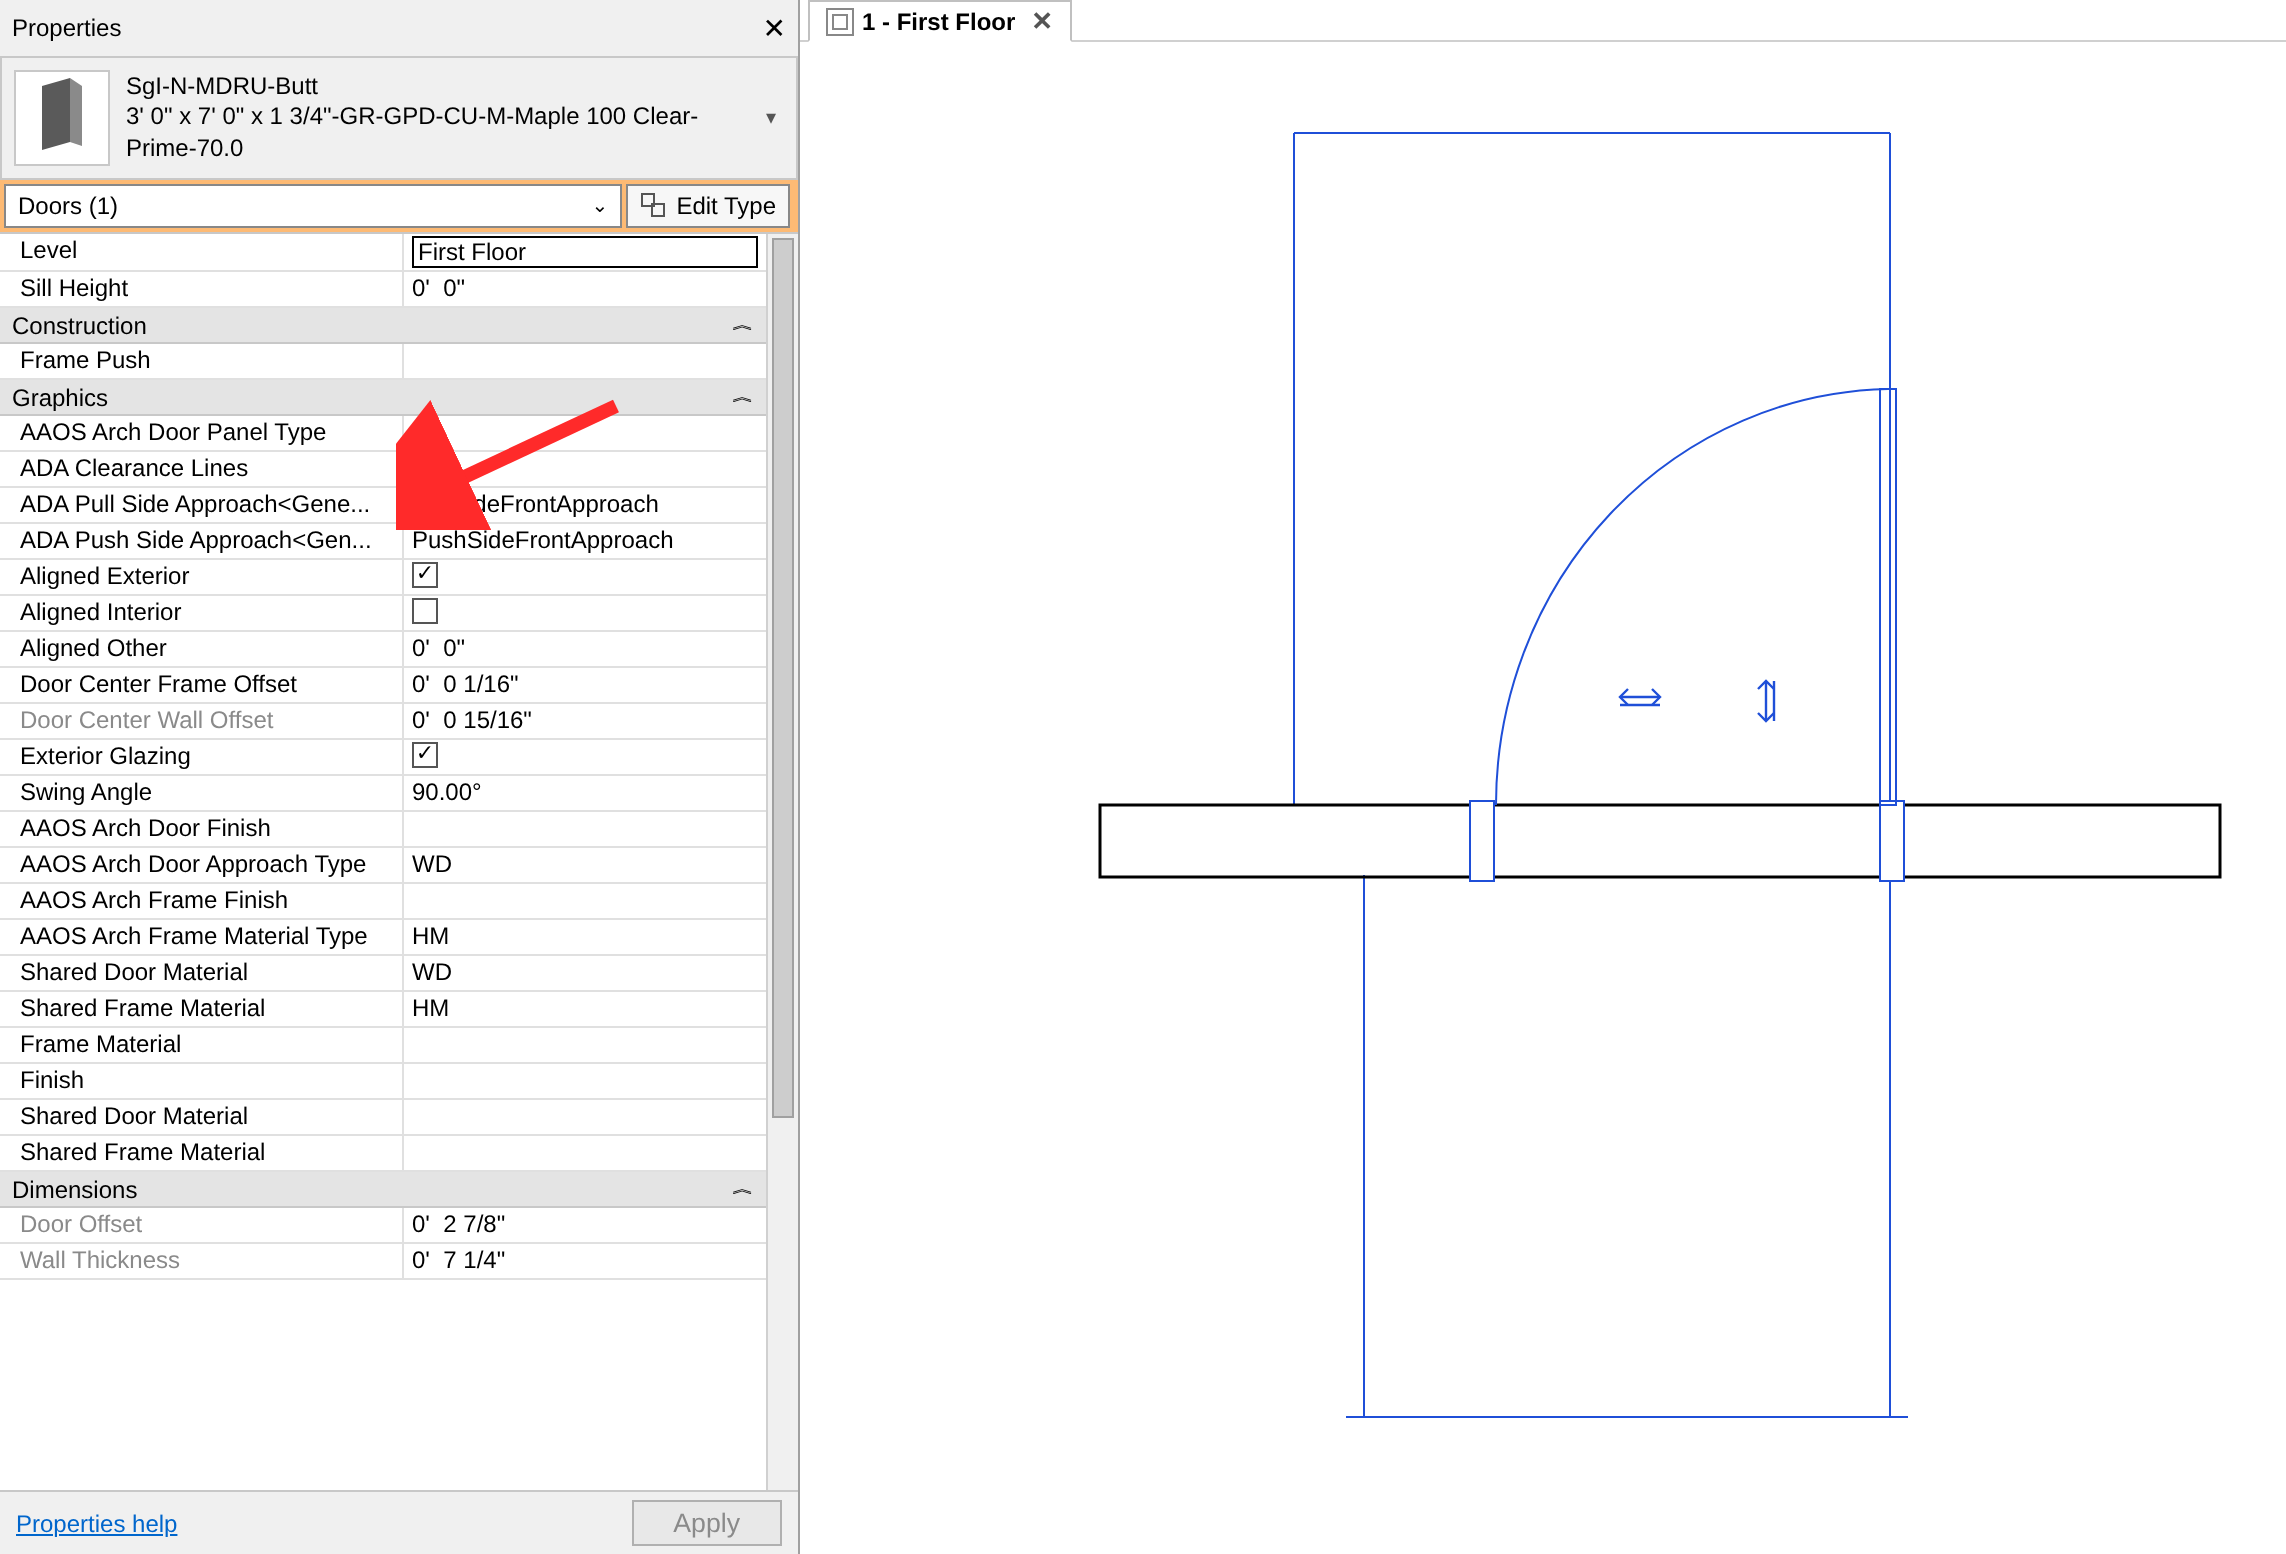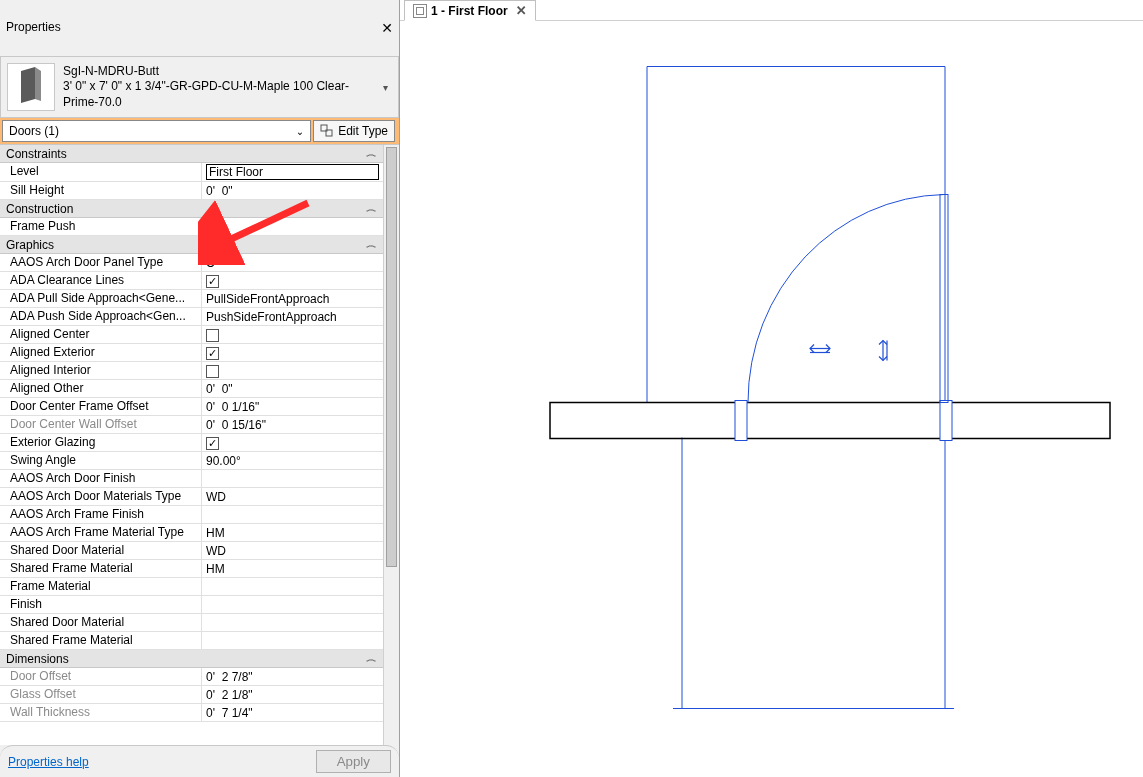--- a/index.html
+++ b/index.html
@@ -18,23 +18,23 @@
   
   .properties-panel {
     width: 400px;
     border-right: 1px solid #a0a0a0;
     display: flex;
     flex-direction: column;
     background: #f0f0f0;
   }
   .panel-header {
     display: flex;
-    align-items: flex-start;
+    align-items: center;
     justify-content: space-between;
-    padding: 20px 6px;
+    padding: 6px 6px;
     background: #f0f0f0;
     border-bottom: 1px solid #c8c8c8;
     font-size: 12px;
   }
   .panel-close { font-family: Arial; font-size: 14px; cursor: pointer; }
   .type-selector {
     display: flex;
     align-items: center;
     padding: 6px;
     background: #f0f0f0;
@@ -127,21 +127,21 @@
     padding: 1px 6px 1px 10px;
     border-right: 1px solid #e0e0e0;
     white-space: nowrap;
     overflow: hidden;
     text-overflow: ellipsis;
   }
   .prop-value {
     flex: 1;
     padding: 1px 4px;
     display: flex;
-    align-items: flex-end;
+    align-items: flex-start;
   }
   .prop-value input[type=text] {
     width: 100%;
     border: none;
     font: inherit;
     padding: 0;
     background: transparent;
   }
   .prop-value.boxed input[type=text] {
     border: 1px solid #000;
@@ -156,21 +156,20 @@
   }
   .ro .prop-label, .ro .prop-value { color: #8a8a8a; }
 
   .panel-footer {
     display: flex;
     align-items: center;
     justify-content: space-between;
     padding: 4px 8px;
     border-top: 1px solid #c8c8c8;
     background: #f0f0f0;
-    border-radius: 13px;
   }
   .help-link { color: #0066cc; text-decoration: underline; cursor: pointer; }
   .apply-btn {
     padding: 3px 20px;
     border: 1px solid #b0b0b0;
     background: #e8e8e8;
     color: #8a8a8a;
   }
   .outer-scroll {
     width: 16px;
@@ -261,24 +260,20 @@
         <svg viewBox="0 0 14 14">
           <rect x="1" y="1" width="6" height="6" fill="none" stroke="#555"></rect>
           <rect x="6" y="6" width="6" height="6" fill="none" stroke="#555"></rect>
         </svg>
         <span>Edit Type</span>
       </div>
     </div>
 
     <div class="grid-wrap">
       <div class="grid" id="prop-grid">
-          <div class="cat-row">
-            <span class="cat-title">Constraints</span>
-            <span class="cat-chevron">︽</span>
-          </div>
           <div class="prop-row">
             <div class="prop-label">Level</div>
             <div class="prop-value boxed">
               <input type="text" value="First Floor" style="">
             </div>
           </div>
           <div class="prop-row">
             <div class="prop-label">Sill Height</div>
             <div class="prop-value">
               <input type="text" value="0'  0&quot;" style="">
@@ -316,26 +311,20 @@
               <input type="text" value="PullSideFrontApproach" style="">
             </div>
           </div>
           <div class="prop-row">
             <div class="prop-label">ADA Push Side Approach&lt;Gen...</div>
             <div class="prop-value">
               <input type="text" value="PushSideFrontApproach" style="">
             </div>
           </div>
           <div class="prop-row">
-            <div class="prop-label">Aligned Center</div>
-            <div class="prop-value">
-              <span class="chk"></span>
-            </div>
-          </div>
-          <div class="prop-row">
             <div class="prop-label">Aligned Exterior</div>
             <div class="prop-value">
               <span class="chk">✓</span>
             </div>
           </div>
           <div class="prop-row">
             <div class="prop-label">Aligned Interior</div>
             <div class="prop-value">
               <span class="chk"></span>
             </div>
@@ -370,21 +359,21 @@
               <input type="text" value="90.00°" style="">
             </div>
           </div>
           <div class="prop-row">
             <div class="prop-label">AAOS Arch Door Finish</div>
             <div class="prop-value">
               <input type="text" style="">
             </div>
           </div>
           <div class="prop-row">
-            <div class="prop-label">AAOS Arch Door Materials Type</div>
+            <div class="prop-label">AAOS Arch Door Approach Type</div>
             <div class="prop-value">
               <input type="text" value="WD" style="">
             </div>
           </div>
           <div class="prop-row">
             <div class="prop-label">AAOS Arch Frame Finish</div>
             <div class="prop-value">
               <input type="text" style="">
             </div>
           </div>
@@ -431,26 +420,20 @@
             </div>
           </div>
           <div class="cat-row">
             <span class="cat-title">Dimensions</span>
             <span class="cat-chevron">︽</span>
           </div>
           <div class="prop-row ro">
             <div class="prop-label">Door Offset</div>
             <div class="prop-value">
               <input type="text" readonly="" value="0'  2 7/8&quot;" style="">
-            </div>
-          </div>
-          <div class="prop-row ro">
-            <div class="prop-label">Glass Offset</div>
-            <div class="prop-value">
-              <input type="text" readonly="" value="0'  2 1/8&quot;" style="">
             </div>
           </div>
           <div class="prop-row ro">
             <div class="prop-label">Wall Thickness</div>
             <div class="prop-value">
               <input type="text" readonly="" value="0'  7 1/4&quot;" style="">
             </div>
           </div>
         </div>
       <div class="outer-scroll">

